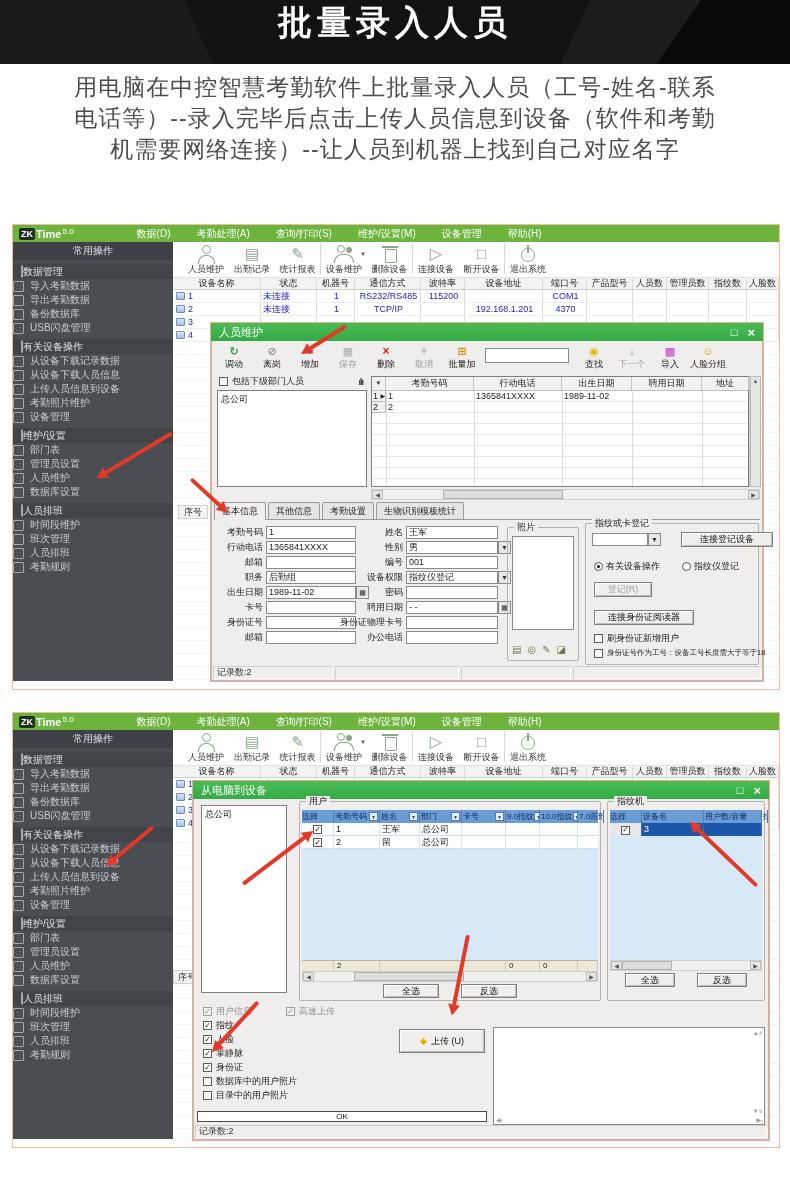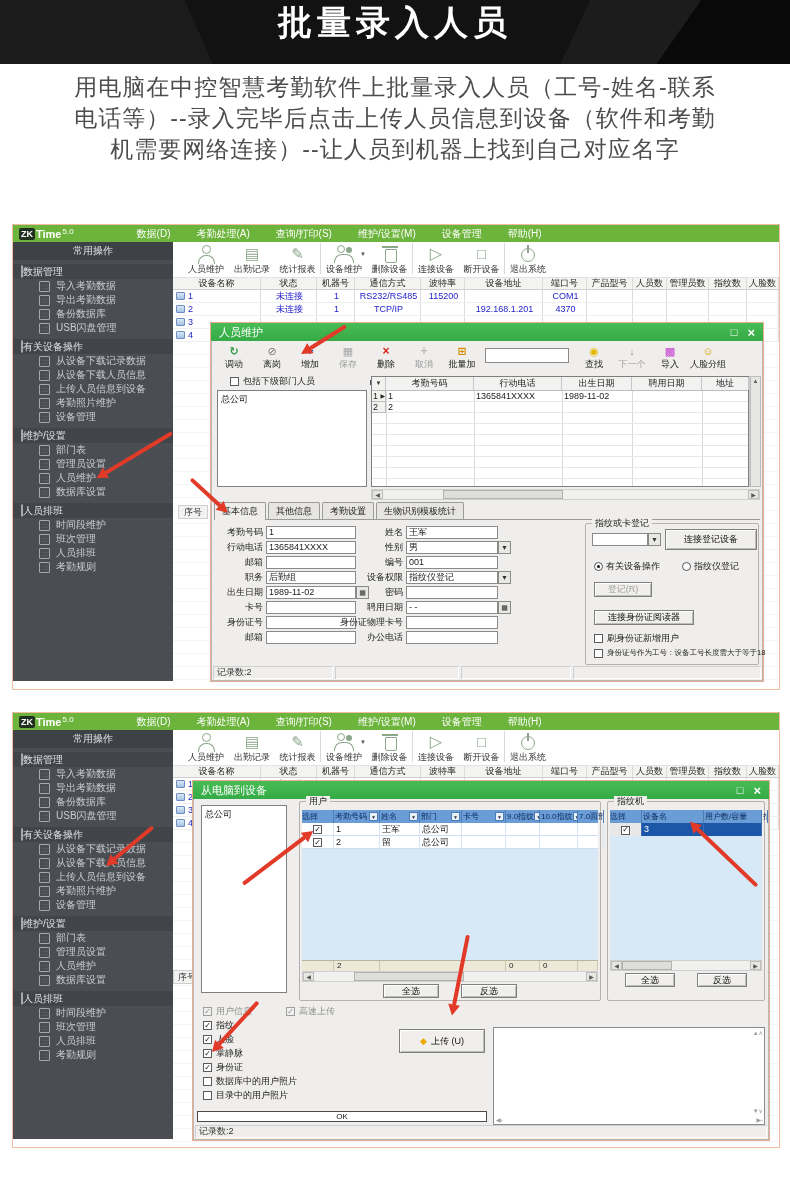--- a/index.html
+++ b/index.html
@@ -18,21 +18,21 @@
 .menubar{height:17px;background:#6db43d;display:flex;align-items:center;color:#fff;font-size:10px;padding-left:6px}
 .logo{display:flex;align-items:center;margin-right:50px}
 .logo-zk{background:#20301f;color:#fff;font-weight:bold;font-size:9px;padding:0 2px;border-radius:2px;margin-right:1px;line-height:12px}
 .logo-t{font-size:11px;font-weight:bold}
 .logo-v{font-size:8px;margin-left:1px;position:relative;top:-2px}
 .menus{display:flex}
 .menu-item{padding:0 13px;white-space:nowrap}
 .sidebar{position:absolute;left:0;top:17px;bottom:8px;width:160px;background:#4a4e53;font-size:10px;color:#c9cdd1;overflow:hidden}
 .sb-title{height:18px;line-height:18px;text-align:center;background:#3e4246;color:#e2e5e8}
 .sb-sect{height:15px;line-height:15px;background:#41454a;color:#dde1e4;padding-left:8px;margin-top:4px}
-.sb-item{height:14px;display:flex;align-items:center;padding-left:26px;gap:6px;white-space:nowrap}
+.sb-item{height:14px;display:flex;align-items:center;padding-left:0;gap:6px;white-space:nowrap}
 .sbi{width:11px;height:11px;border:1px solid #a3a9af;border-radius:1px;flex:none;background:linear-gradient(#565b60,#565b60) 2px 3px/6px 1px no-repeat,linear-gradient(#565b60,#565b60) 2px 6px/6px 1px no-repeat}
 .content{position:absolute;left:160px;top:17px;right:0;bottom:0;background:#fff}
 .stripes{position:absolute;left:0;right:0;top:100px;bottom:0;background:repeating-linear-gradient(to bottom,#fff 0 12px,#f2f4f7 12px 13px)}
 
 .tbar{position:absolute;left:0;right:0;top:0;height:36px;border-bottom:1px solid #e2e2e2;display:flex;align-items:flex-start;padding-left:10px;padding-top:1px;background:#fff}
 .tb{width:46px;text-align:center;font-size:9px;color:#333;position:relative}
 .tb.sep{border-right:1px solid #d9d9d9}
 .tl{display:block;line-height:10px;margin-top:0;white-space:nowrap}
 .ti{position:relative;width:24px;height:21px;margin:0 auto;display:block;color:#8ba68a}
 [data-name="person-icon"]::before{content:"";position:absolute;left:8px;top:2px;width:7px;height:7px;border:1.5px solid #8ba68a;border-radius:50%}
@@ -48,21 +48,21 @@
 [data-name="exit-icon"]::before{content:"";position:absolute;left:5px;top:5px;width:12px;height:12px;border:1.5px solid #8ba68a;border-radius:50%}
 [data-name="exit-icon"]::after{content:"";position:absolute;left:11px;top:2px;width:2px;height:8px;background:#8ba68a}
 .ti-caret{position:absolute;right:1px;top:8px;font-size:6px;color:#555}
 [data-name="dropdown-caret-icon"]::before{content:"▼"}
 
 .dt-head,.dt-row{position:relative;display:flex;font-size:9px;height:12px;line-height:11px;white-space:nowrap}
 .dt-head{top:36px;background:#f3f3f1;border-bottom:1px solid #cfcfcf;color:#222}
 .dtc{border-right:1px solid #dcdcdc;padding-left:2px;overflow:hidden;flex:none}
 .dtc.h{text-align:center;padding-left:0}
 .dt-row{top:36px;border-bottom:1px solid #edeff2;color:#2323cc;height:13px;line-height:12px}
-.c0{width:88px}.c1{width:56px;text-align:center}.c2{width:38px;text-align:center}.c3{width:66px;text-align:center}.c4{width:44px;text-align:center}.c5{width:78px;text-align:center}.c6{width:44px;text-align:center}.c7{width:46px}.c8{width:34px}.c9{width:42px}.c10{width:38px}.c11{width:32px}.c12{width:22px}
+.c0{width:88px}.c1{width:56px;}.c2{width:38px;text-align:center}.c3{width:66px;text-align:center}.c4{width:44px;text-align:center}.c5{width:78px;text-align:center}.c6{width:44px;text-align:center}.c7{width:46px}.c8{width:34px}.c9{width:42px}.c10{width:38px}.c11{width:32px}.c12{width:22px}
 .devico{display:inline-block;width:9px;height:8px;border:1px solid #6d8fc0;background:linear-gradient(#d9e7f6,#a3c2e3);margin:2px 3px 0 1px;vertical-align:top;border-radius:1px}
 .seqbox{position:absolute;background:#f2f2f0;border:1px solid #cfcfcf;font-size:9px;color:#333;text-align:center;line-height:12px;z-index:3}
 
 .dlg{position:absolute;background:#efeeec;border:1px solid #e9ae90;box-shadow:inset 0 0 0 1px #b9b9b9;z-index:5;font-size:9px;color:#222}
 .dlg-title{height:18px;background:linear-gradient(#49bc55,#34aa45);display:flex;align-items:center;color:#fff;font-size:11px;padding:0 8px}
 .dlg-btns{margin-left:auto;display:flex;gap:10px;font-size:10px;align-items:center}
 [data-name="maximize-icon"]::before{content:"□";font-size:11px}
 [data-name="close-icon"]::before{content:"×";font-size:13px;font-weight:bold}
 
 .d1bar{position:absolute;left:2px;top:20px;right:2px;height:29px;display:flex;align-items:center;padding-left:2px}
@@ -486,21 +486,21 @@
           <span class="d1g" style="color:#c43bd0">▩</span>
           <span data-name="dialog-toolbar-button-label">导入</span>
         </span>
 
         <span data-name="dialog-toolbar-button" class="d1b">
           <span class="d1g" style="color:#d9a400;font-weight:bold">☺</span>
           <span data-name="dialog-toolbar-button-label">人脸分组</span>
         </span>
       </span>
   </div>
-  <div class="ckrow" style="left:19px;top:52px;width:148px" data-name="include-sub-dept-checkbox">
+  <div class="ckrow" style="left:8px;top:52px;width:148px" data-name="include-sub-dept-checkbox">
     <span class="cb"></span>
     <span>包括下级部门人员</span>
     <span class="chart-glyph" style="margin-left:auto;margin-right:4px" data-name="org-chart-icon">ılı</span>
   </div>
   <div class="listbox" style="left:6px;top:67px;width:150px;height:97px" data-name="department-tree">
     <div data-name="tree-node">总公司</div>
   </div>
   <div class="grid" style="left:160px;top:53px;width:378px;height:111px" data-name="personnel-grid">
     <div class="g-lines"></div>
     <div class="g-head">
@@ -648,26 +648,37 @@
         <span class="finp" data-name="field-input"></span>
 
       </div>
 
       <div data-name="form-field" class="frow">
         <span class="flbl" data-name="field-label">办公电话</span>
         <span class="finp" data-name="field-input"></span>
 
       </div>
     </div>
+  <div class="gbox" style="left:296px;top:204px;width:72px;height:134px" data-name="photo-groupbox">
+    <span class="gleg" data-name="photo-group-label">照片</span>
+    <div class="photo-box" style="left:4px;top:8px;width:62px;height:94px" data-name="photo-preview"></div>
+    <div class="picons" style="left:4px;bottom:5px">
+
+    <span style="color:#6b7a52" data-name="open-photo-icon">▤</span>
+        <span style="color:#6b7a52" data-name="camera-icon">◎</span>
+        <span style="color:#6b7a52" data-name="edit-photo-icon">✎</span>
+        <span style="color:#6b7a52" data-name="capture-photo-icon">◪</span>
+      </div>
+  </div>
   <div class="gbox" style="left:374px;top:200px;width:174px;height:142px" data-name="fingerprint-card-groupbox">
     <span class="gleg">指纹或卡登记</span>
     <div class="frow" style="position:absolute;left:6px;top:8px">
       <span class="finp" style="width:56px" data-name="registration-device-select"></span>
       <span class="sfx" data-name="dropdown-arrow-icon">▼</span>
-      <span class="btn" style="width:92px;height:21px;margin-left:4px" data-name="connect-registration-device-button">连接登记设备</span>
+      <span class="btn" style="width:92px;height:15px;margin-left:20px" data-name="connect-registration-device-button">连接登记设备</span>
     </div>
     <div class="ckrow" style="left:8px;top:36px;gap:3px" data-name="fingerprint-machine-radio">
       <span class="rd on"></span>
         <span>有关设备操作</span>
     </div>
     <div class="ckrow" style="left:96px;top:36px;gap:3px" data-name="fingerprint-reader-radio">
       <span class="rd"></span>
         <span>指纹仪登记</span>
     </div>
     <span class="btn dis" style="position:absolute;left:8px;top:58px;width:58px;height:15px" data-name="register-button">登记(R)</span>

